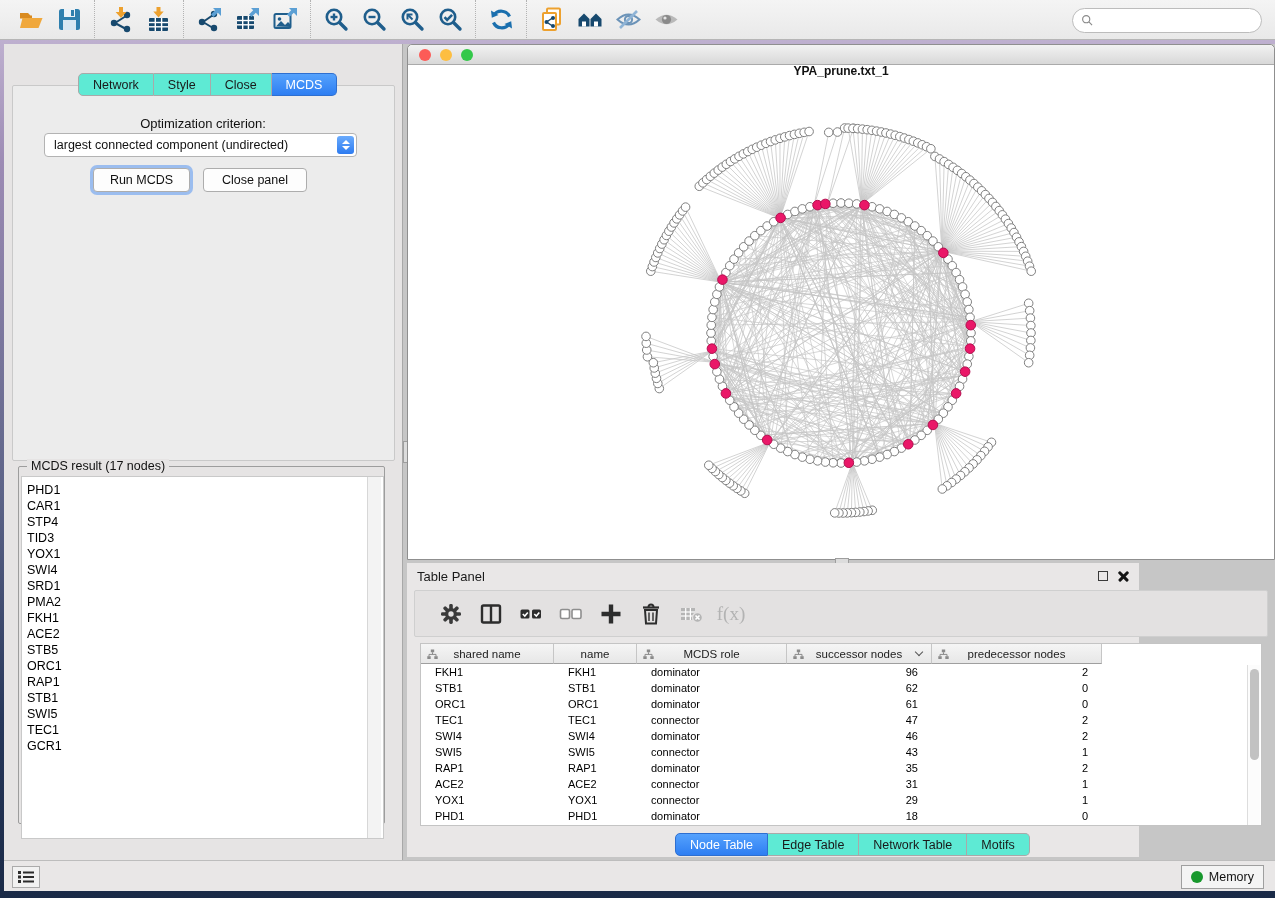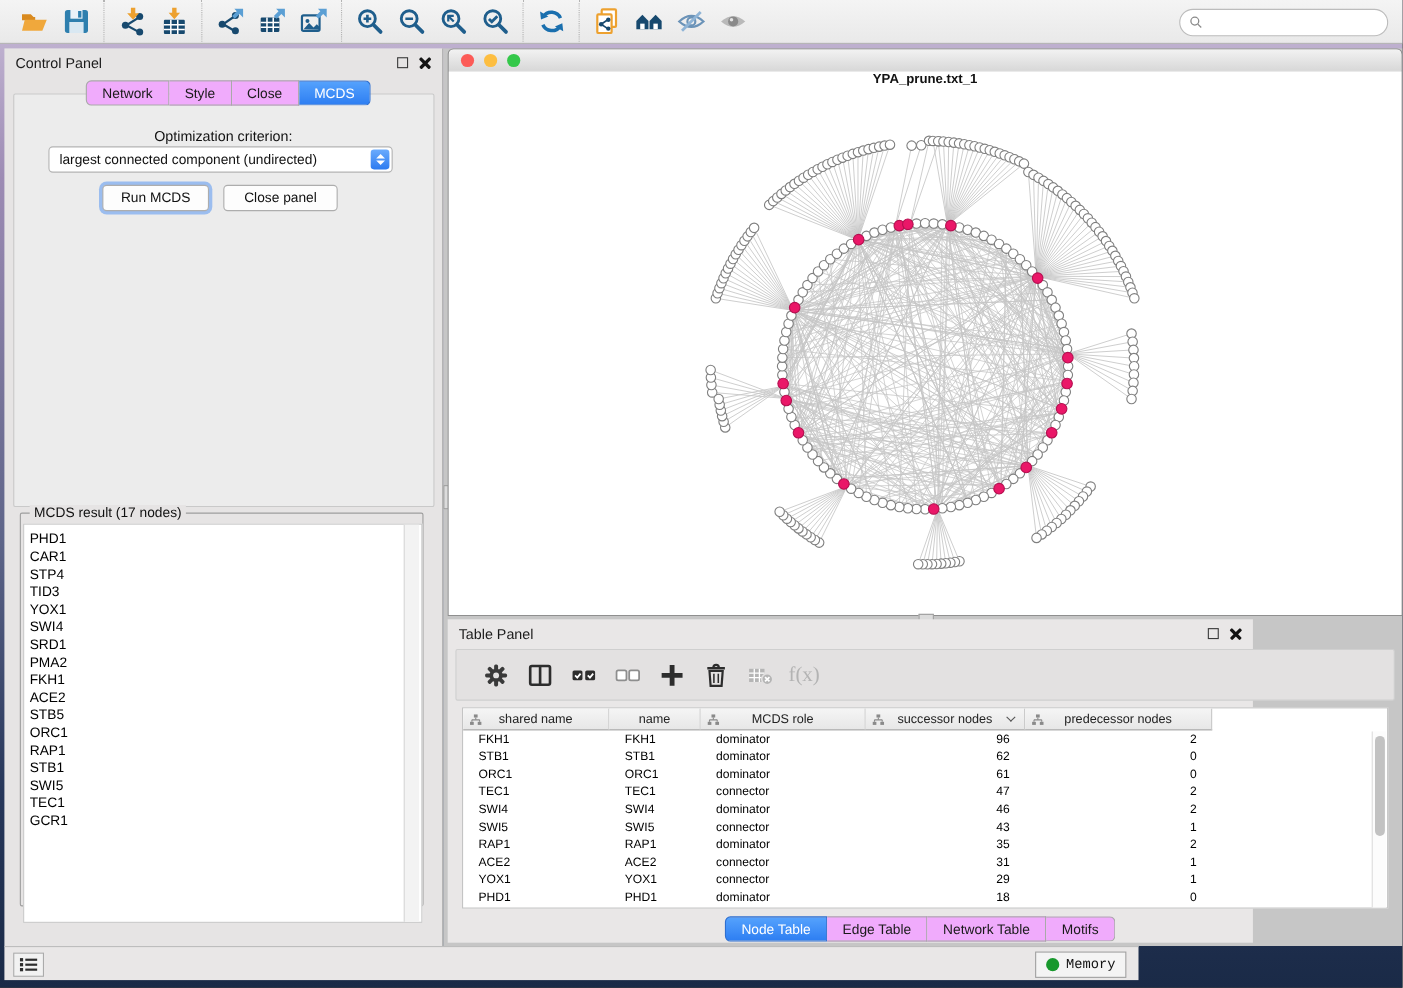--- a/index.html
+++ b/index.html
@@ -35,21 +35,21 @@
   .float-ic { width:10px; height:10px; border:1.6px solid #3a3a3a; background:transparent; }
   .close-ic { width:11px; height:11px; position:relative; }
   .close-ic:before,.close-ic:after{ content:""; position:absolute; left:-1px; top:4.5px; width:13px; height:2.6px;
     background:#141414; border-radius:1px;}
   .close-ic:before{ transform:rotate(45deg);} .close-ic:after{ transform:rotate(-45deg);}
 
   .cp-inner { position:absolute; left:8px; top:41px; width:383px; height:376px;
               background:#ececec; border:1px solid #c9c9c9; border-radius:2px; }
   .tabbar { position:absolute; display:flex; z-index:5; }
   .cp-tabs { left:74px; top:29px; }
-  .tab { height:23px; background:#f0abfc; border:1px solid #a9a9a9; border-left-width:0;
+  .tab { height:23px; background:#5eead4; border:1px solid #a9a9a9; border-left-width:0;
          font-size:12.5px; color:#1a1a1a; display:flex; align-items:center; justify-content:center;
          padding:0 14px; cursor:default; }
   .tab:first-child { border-left-width:1px; border-radius:5px 0 0 5px; }
   .tab:last-child { border-radius:0 5px 5px 0; }
   .tab.active { background:linear-gradient(#55a2fd,#2e7ef2); border-color:#2e6fd0; color:#fff; }
 
   .opt-label { position:absolute; left:0; top:72px; width:100%; text-align:center;
                font-size:13px; color:#111; }
   .dropdown { position:absolute; left:40px; top:89px; width:313px; height:24px; background:#fff;
               border:1px solid #b3b3b3; border-radius:4px; display:flex; align-items:center;
@@ -107,25 +107,25 @@
   .th .shared-ic { position:absolute; left:6px; top:5px; }
   .sort-ch { position:absolute; right:8px; top:5px; width:7px; height:7px; }
   .sort-ch:before { content:""; position:absolute; left:0; top:0; width:5px; height:5px;
                     border-right:1.6px solid #555; border-bottom:1.6px solid #555; transform:rotate(45deg); }
   .trow { display:flex; height:16px; }
   .td { font-size:11px; color:#000; line-height:16px; white-space:nowrap; overflow:hidden; }
   .td.left { text-align:left; padding-left:14px; } .td.right { text-align:right; padding-right:14px; }
   .tbl-scroll { position:absolute; right:1px; top:21px; width:13px; height:161px; background:#fcfcfc;
                 border-left:1px solid #ddd; }
   .tbl-thumb { position:absolute; left:2px; top:4px; width:9px; height:91px; background:#c2c2c2; border-radius:5px; }
-  .tp-tabs { left:252px; top:270px; }
+  .tp-tabs { left:268px; top:270px; }
 
   
-  .status-bar { position:absolute; left:4px; top:860px; width:1031px; height:31px; background:#e9e7e7;
-                border-top:1px solid #bdbdbd;font-family:Liberation Mono, monospace; }
+  .status-bar { position:absolute; left:4px; top:860px; width:1271px; height:31px; background:#e9e7e7;
+                border-top:1px solid #bdbdbd; }
   .list-btn { position:absolute; left:8px; top:5px; width:28px; height:22px; background:#f2f2f2;
               border:1px solid #ababab; display:flex; align-items:center; justify-content:center; }
   .memory-btn { position:absolute; right:11px; top:4px; height:24px; background:#f4f4f4;
                 border:1px solid #9f9f9f; display:flex; align-items:center; gap:6px; padding:0 9px; }
   .mem-dot { width:12px; height:12px; border-radius:50%; background:#18982d; }
   .memory-btn span { font-size:12.5px; color:#111; }
 </style>
 </head>
 <body>
 
@@ -330,27 +330,20 @@
     <div class="search-wrap">
       <svg viewBox="0 0 20 20">
           <circle cx="8" cy="8" r="5.5" fill="none" stroke="#8a8a8a" stroke-width="1.8"></circle>
           <line x1="12.2" y1="12.2" x2="17" y2="17" stroke="#8a8a8a" stroke-width="1.8"></line>
         </svg>
       <input type="text" placeholder="" style="">
     </div>
   </div>
 
   <div class="control-panel">
-    <div class="panel-header">
-      <span class="panel-title">Control Panel</span>
-      <span class="win-icons">
-        <span class="float-ic"></span>
-        <span class="close-ic"></span>
-      </span>
-    </div>
     <div class="cp-inner"></div>
     <div class="tabbar cp-tabs" id="cp-tabs">
         <div class="tab">Network</div>
         <div class="tab">Style</div>
         <div class="tab">Close</div>
         <div class="tab active">MCDS</div>
       </div>
     <div class="opt-label">Optimization criterion:</div>
     <div class="dropdown">
       <span>largest connected component (undirected)</span>

